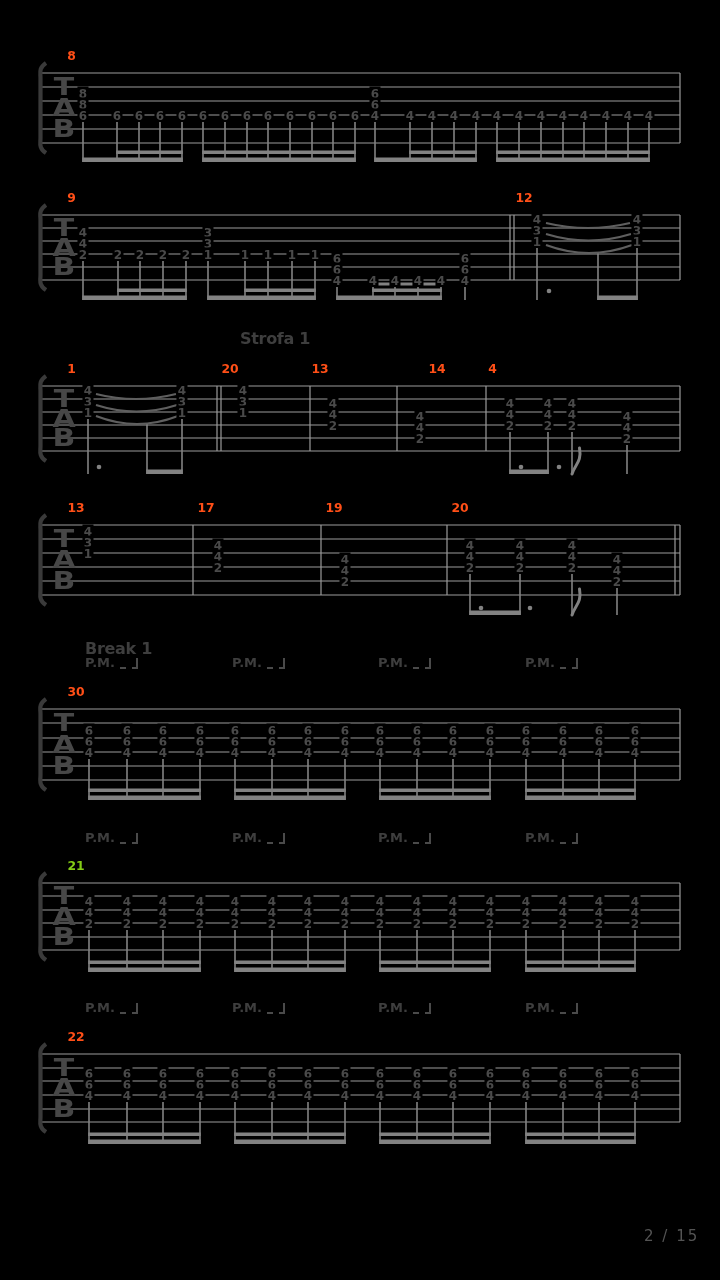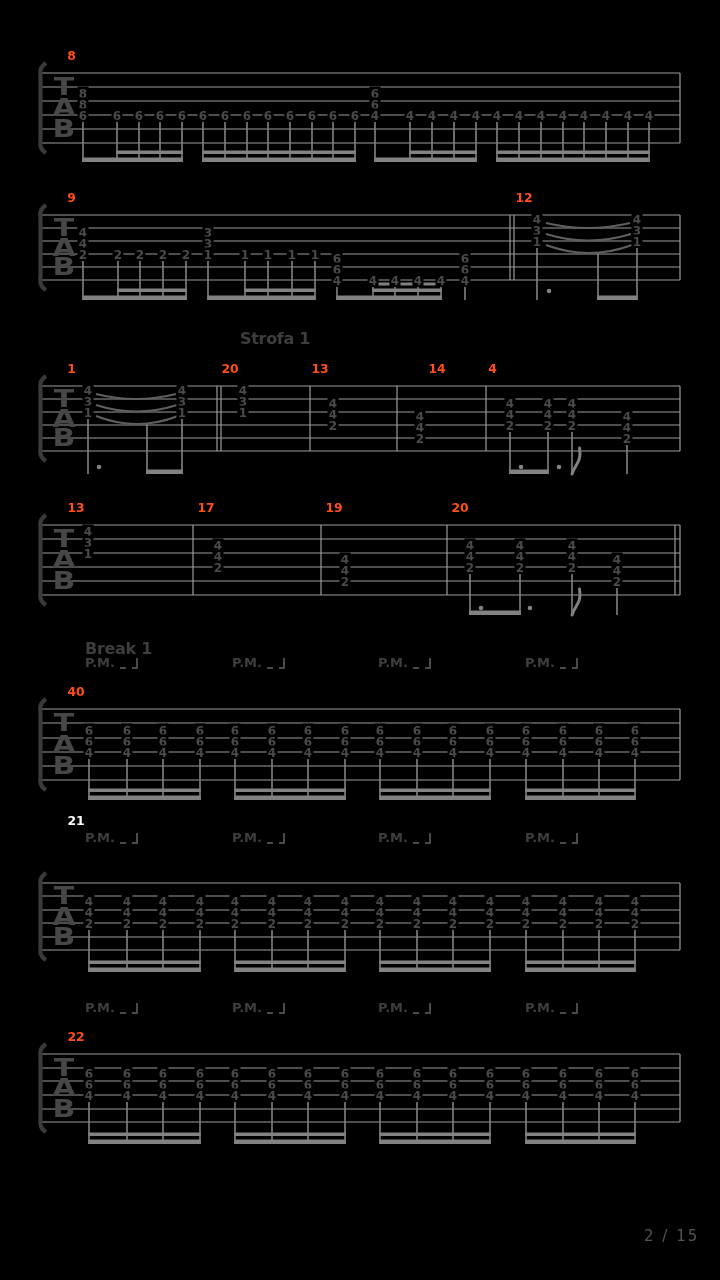--- a/index.html
+++ b/index.html
@@ -386,21 +386,21 @@
       <div class="txt fret" style="left: 520px; top: 567px; color: rgb(74, 74, 74);">2</div>
       <div class="txt fret" style="left: 572px; top: 545px; color: rgb(74, 74, 74);">4</div>
       <div class="txt fret" style="left: 572px; top: 556px; color: rgb(74, 74, 74);">4</div>
       <div class="txt fret" style="left: 572px; top: 567px; color: rgb(74, 74, 74);">2</div>
       <div class="txt fret" style="left: 617px; top: 559px; color: rgb(74, 74, 74);">4</div>
       <div class="txt fret" style="left: 617px; top: 570px; color: rgb(74, 74, 74);">4</div>
       <div class="txt fret" style="left: 617px; top: 581px; color: rgb(74, 74, 74);">2</div>
       <div class="txt clefletter" style="left: 64px; top: 723px; color: rgb(71, 71, 71);">T</div>
       <div class="txt clefletter" style="left: 64px; top: 745px; color: rgb(71, 71, 71);">A</div>
       <div class="txt clefletter" style="left: 64px; top: 766px; color: rgb(71, 71, 71);">B</div>
-      <div class="txt mnum" style="left: 67px; top: 685px; color: rgb(255, 79, 23);">40</div>
+      <div class="txt mnum" style="left: 67px; top: 685px; color: rgb(255, 79, 23);">30</div>
       <div class="txt label" style="left: 85px; top: 641px; color: rgb(62, 62, 62);">Break 1</div>
       <div class="txt pm" style="left: 85px; top: 656px; color: rgb(62, 62, 62);"><span>P.M.</span><span class="pm-line"></span></div>
       <div class="txt pm" style="left: 232px; top: 656px; color: rgb(62, 62, 62);"><span>P.M.</span><span class="pm-line"></span></div>
       <div class="txt pm" style="left: 378px; top: 656px; color: rgb(62, 62, 62);"><span>P.M.</span><span class="pm-line"></span></div>
       <div class="txt pm" style="left: 525px; top: 656px; color: rgb(62, 62, 62);"><span>P.M.</span><span class="pm-line"></span></div>
       <div class="txt fret" style="left: 89px; top: 730px; color: rgb(74, 74, 74);">6</div>
       <div class="txt fret" style="left: 89px; top: 741px; color: rgb(74, 74, 74);">6</div>
       <div class="txt fret" style="left: 89px; top: 752px; color: rgb(74, 74, 74);">4</div>
       <div class="txt fret" style="left: 127px; top: 730px; color: rgb(74, 74, 74);">6</div>
       <div class="txt fret" style="left: 127px; top: 741px; color: rgb(74, 74, 74);">6</div>
@@ -443,21 +443,21 @@
       <div class="txt fret" style="left: 563px; top: 752px; color: rgb(74, 74, 74);">4</div>
       <div class="txt fret" style="left: 599px; top: 730px; color: rgb(74, 74, 74);">6</div>
       <div class="txt fret" style="left: 599px; top: 741px; color: rgb(74, 74, 74);">6</div>
       <div class="txt fret" style="left: 599px; top: 752px; color: rgb(74, 74, 74);">4</div>
       <div class="txt fret" style="left: 635px; top: 730px; color: rgb(74, 74, 74);">6</div>
       <div class="txt fret" style="left: 635px; top: 741px; color: rgb(74, 74, 74);">6</div>
       <div class="txt fret" style="left: 635px; top: 752px; color: rgb(74, 74, 74);">4</div>
       <div class="txt clefletter" style="left: 64px; top: 896px; color: rgb(71, 71, 71);">T</div>
       <div class="txt clefletter" style="left: 64px; top: 916.5px; color: rgb(71, 71, 71);">A</div>
       <div class="txt clefletter" style="left: 64px; top: 937px; color: rgb(71, 71, 71);">B</div>
-      <div class="txt mnum" style="left: 67px; top: 814px; color: #ffffff;">21</div>
+      <div class="txt mnum" style="left: 67px; top: 859px; color: #84cc16;">21</div>
       <div class="txt pm" style="left: 85px; top: 831px; color: rgb(62, 62, 62);"><span>P.M.</span><span class="pm-line"></span></div>
       <div class="txt pm" style="left: 232px; top: 831px; color: rgb(62, 62, 62);"><span>P.M.</span><span class="pm-line"></span></div>
       <div class="txt pm" style="left: 378px; top: 831px; color: rgb(62, 62, 62);"><span>P.M.</span><span class="pm-line"></span></div>
       <div class="txt pm" style="left: 525px; top: 831px; color: rgb(62, 62, 62);"><span>P.M.</span><span class="pm-line"></span></div>
       <div class="txt fret" style="left: 89px; top: 901px; color: rgb(74, 74, 74);">4</div>
       <div class="txt fret" style="left: 89px; top: 912px; color: rgb(74, 74, 74);">4</div>
       <div class="txt fret" style="left: 89px; top: 923px; color: rgb(74, 74, 74);">2</div>
       <div class="txt fret" style="left: 127px; top: 901px; color: rgb(74, 74, 74);">4</div>
       <div class="txt fret" style="left: 127px; top: 912px; color: rgb(74, 74, 74);">4</div>
       <div class="txt fret" style="left: 127px; top: 923px; color: rgb(74, 74, 74);">2</div>

